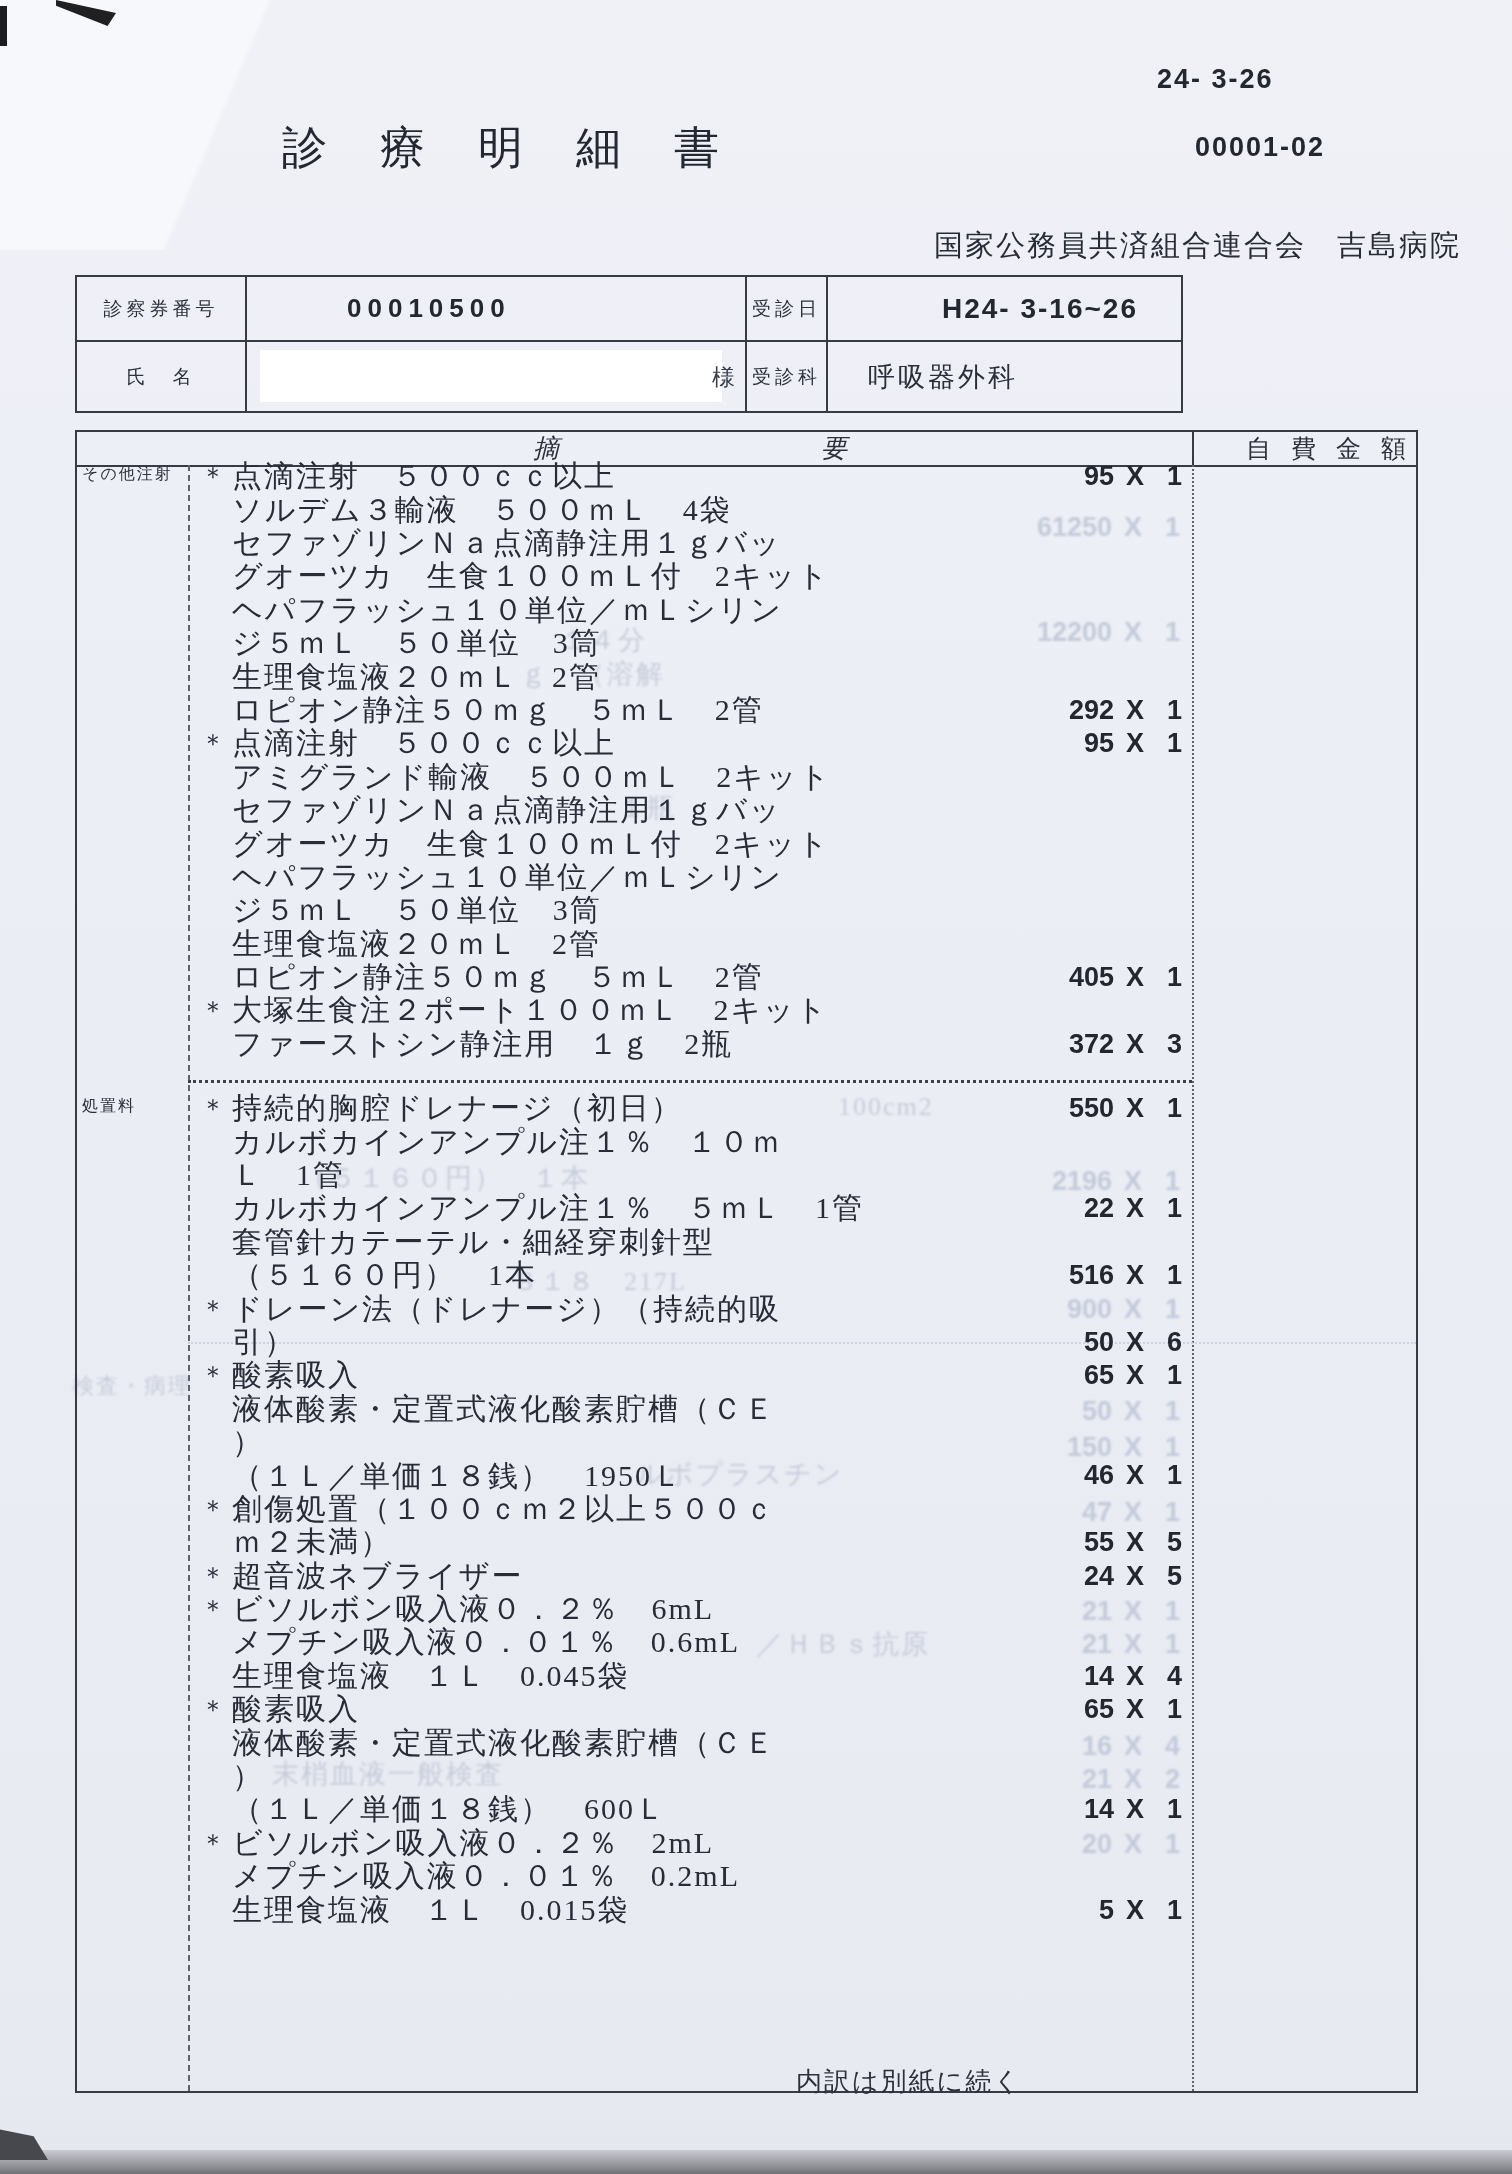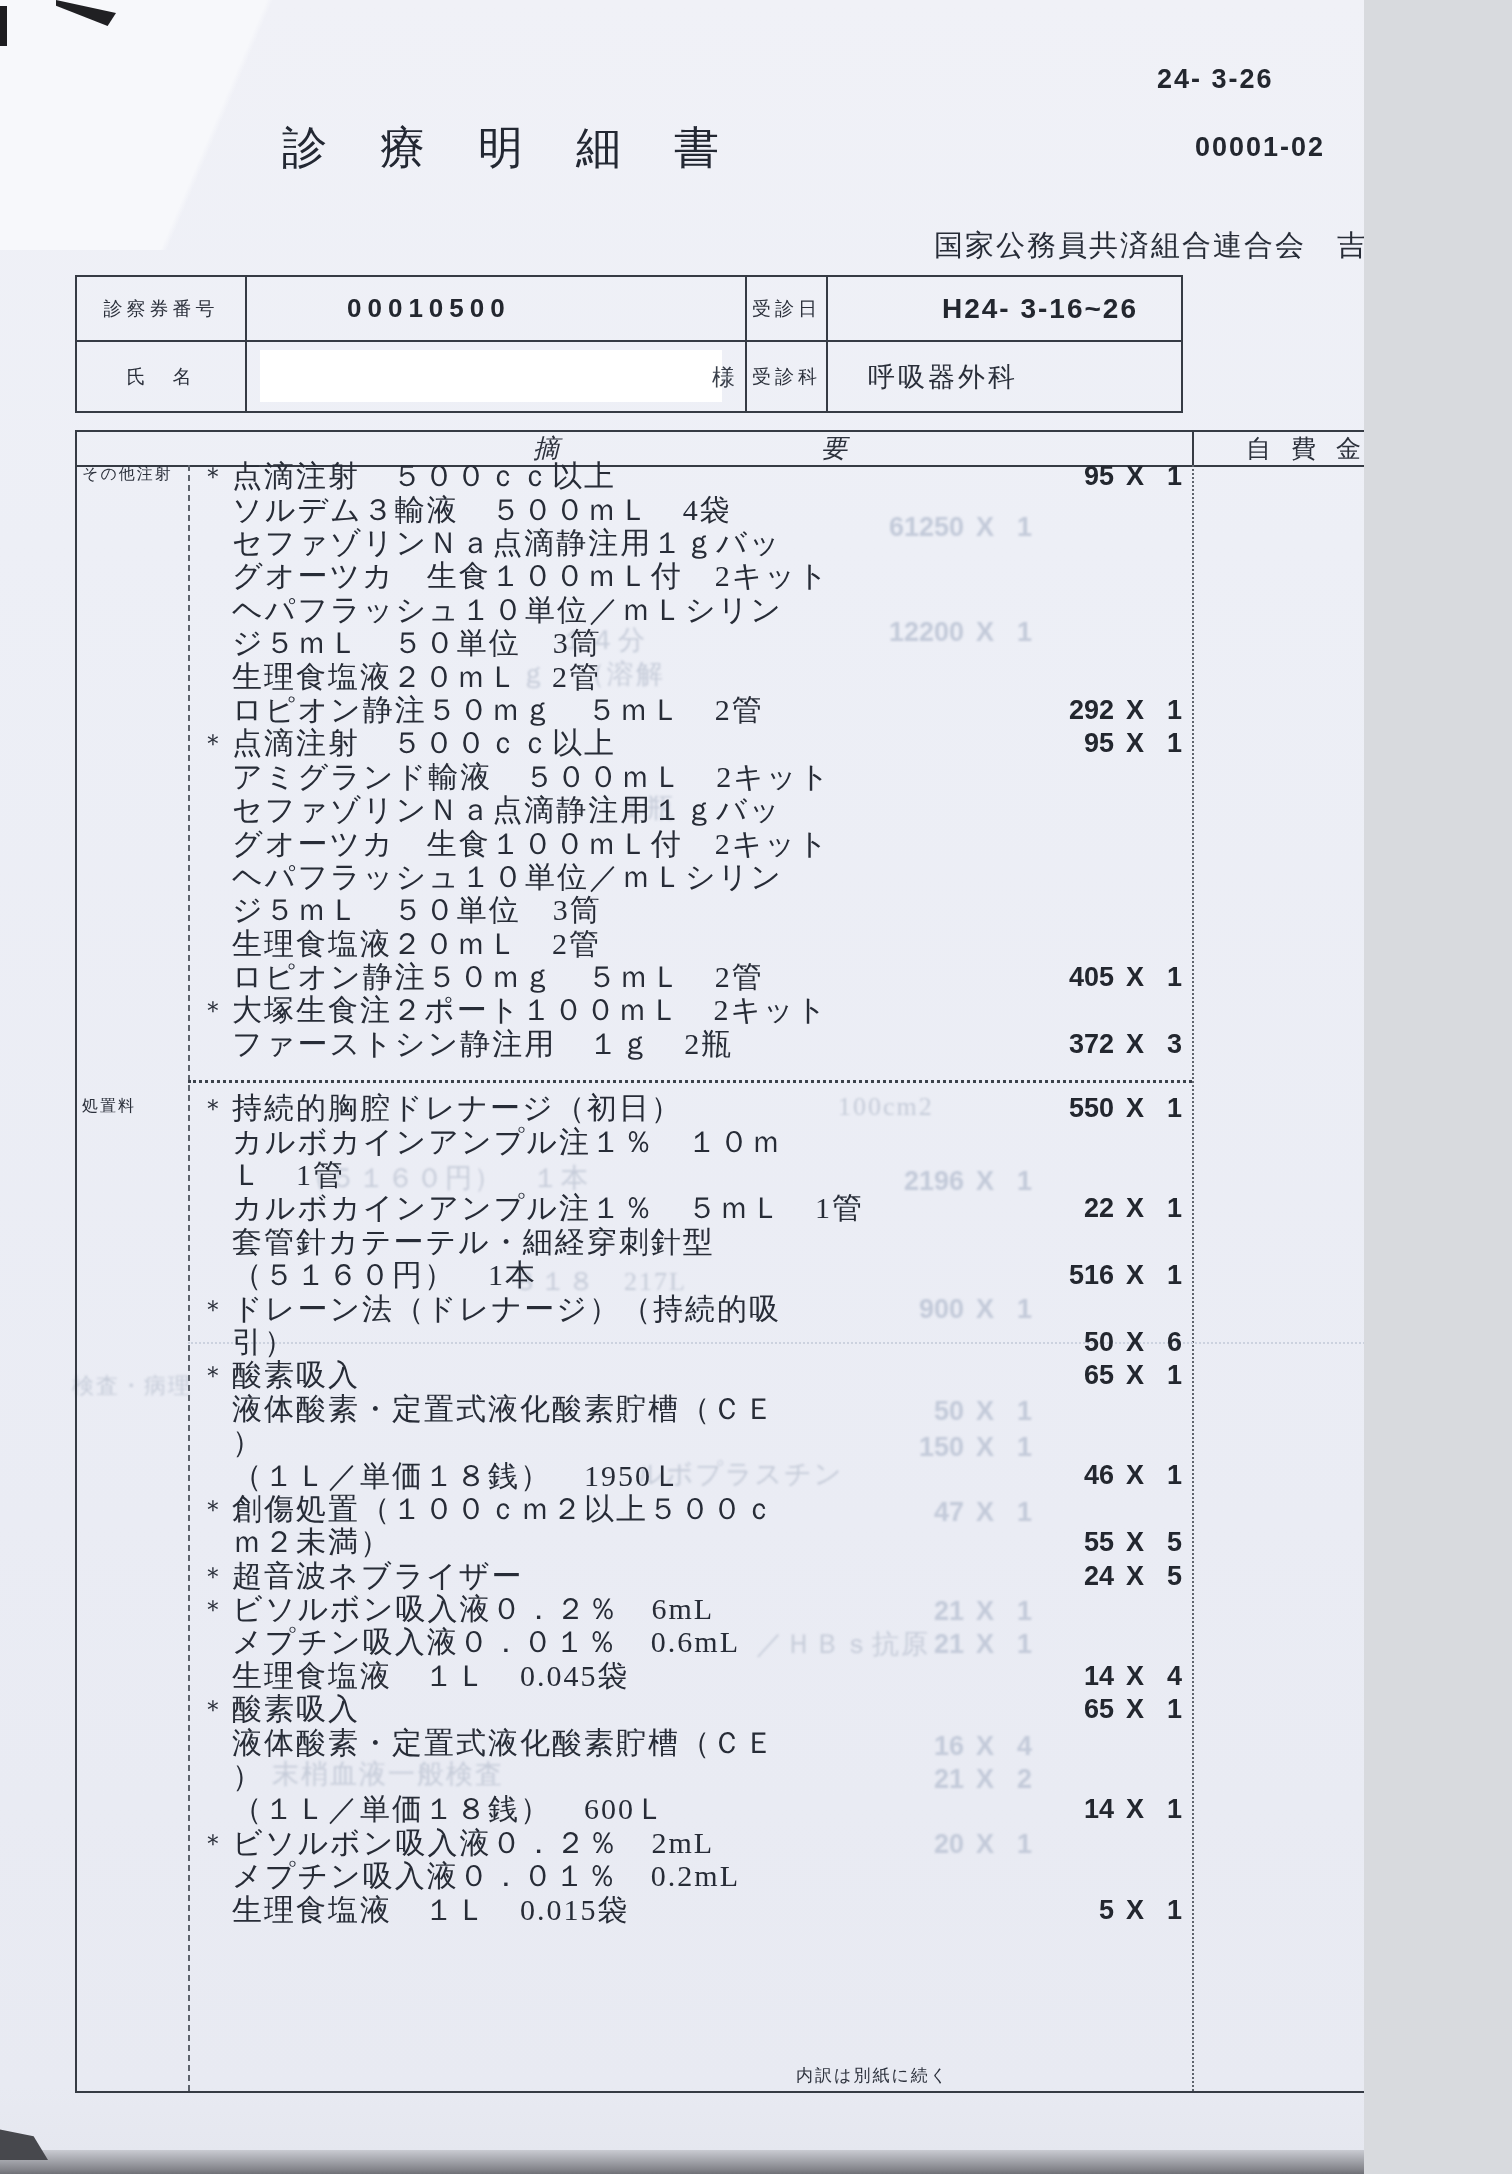--- a/index.html
+++ b/index.html
@@ -1,18 +1,18 @@
 <!DOCTYPE html>
 <html><head>
 <meta charset="utf-8">
 <style>
   html,body{margin:0;padding:0;background:#d8dade;}
   *{box-sizing:border-box;}
   .page{
-    position:relative;width:1364px;height:2174px;overflow:hidden;
+    position:relative;width:1512px;height:2174px;overflow:hidden;
     background:linear-gradient(180deg,#f0f1f7 0%,#edeff6 25%,#eaecf4 70%,#e8eaf2 96%,#e4e6ee 100%);
     font-family:"Liberation Serif","DejaVu Serif",serif;color:#2a2f3a;padding-left:8px;
   }
   
   .fold{position:absolute;left:0;top:0;width:560px;height:250px;z-index:5;pointer-events:none;
     background:linear-gradient(113deg,#f7f8fb 40%,rgba(247,248,251,0) 41%);}
   .tl-mark{position:absolute;left:56px;top:0;width:60px;height:26px;background:#202023;z-index:6;
     clip-path:polygon(0 0,100% 50%,86% 100%,0 22%);}
   .le-dash{position:absolute;left:0;top:6px;width:7px;height:40px;background:#1d1d20;z-index:6;}
   .bottom-band{position:absolute;left:0;bottom:0;width:100%;height:24px;z-index:6;
@@ -56,21 +56,21 @@
   .row{position:relative;height:33.4px;display:flex;align-items:center;white-space:nowrap;}
   .star{flex:none;width:44px;padding-left:12px;font-size:26px;color:#2c313c;}
   .txt{font-size:30px;letter-spacing:2px;color:#272c37;}
   .price{position:absolute;right:10px;top:0;height:100%;display:flex;align-items:center;
     font-family:"Liberation Sans","DejaVu Sans",sans-serif;font-weight:700;font-size:27px;color:#23272f;}
   .pn{width:92px;text-align:right;}
   .px{width:42px;text-align:center;}
   .pq{width:26px;text-align:right;}
   .dot-sep{position:absolute;left:111px;top:648px;width:1004px;border-top:3px dotted #3c424b;}
   .ghost-sep{position:absolute;left:111px;top:910px;right:0;border-top:2px dotted #ccd2df;filter:blur(0.5px);}
-  .footer-note{position:absolute;left:719px;top:1632px;font-size:17px;letter-spacing:2px;color:#2c313c;white-space:nowrap;}
+  .footer-note{position:absolute;left:719px;top:1632px;font-size:26px;letter-spacing:2px;color:#2c313c;white-space:nowrap;}
   
   .bleed{position:absolute;left:0;top:0;width:100%;height:100%;z-index:1;pointer-events:none;}
   .gprice{position:absolute;right:332px;display:flex;align-items:center;
     font-family:"Liberation Sans","DejaVu Sans",sans-serif;font-weight:700;font-size:27px;
     color:#c3cad9;filter:blur(1px);}
   .gtext{position:absolute;font-size:27px;letter-spacing:2px;color:#c6ccd9;filter:blur(1.2px);white-space:nowrap;}
 </style>
 </head>
 <body>
 

